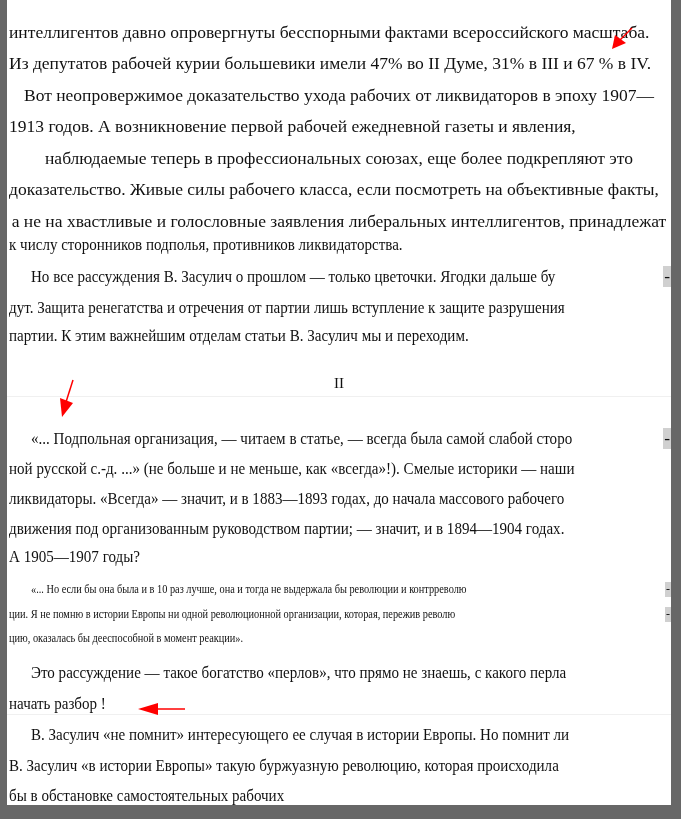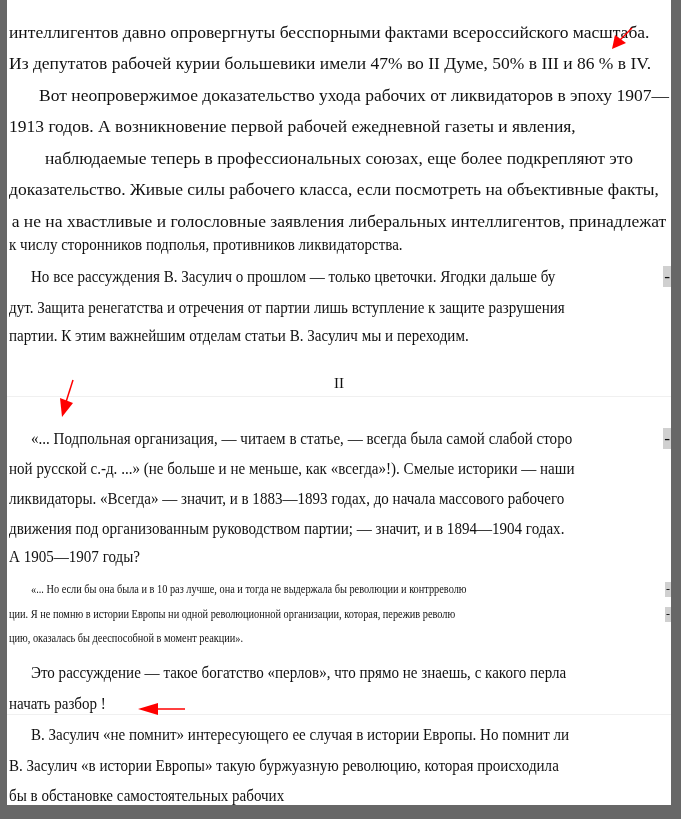--- a/index.html
+++ b/index.html
@@ -32,22 +32,22 @@
   svg.arrows { position: absolute; left: 0; top: 0; width: 681px; height: 819px; pointer-events: none; }
 </style>
 </head>
 <body>
 
 <div class="page">
 
   <div class="line just" style="top:22px">
       <span style="display: inline-block; width: 100%; text-align: left; text-align-last: auto; transform-origin: left top; transform: scaleX(1);">интеллигентов давно опровергнуты бесспорными фактами всероссийского масштаба.</span>
     </div>
-  <div class="line" style="top:53px"><span style="display: inline-block; width: 100%; text-align: left; text-align-last: auto; transform-origin: left top; transform: scaleX(1);">Из депутатов рабочей курии большевики имели 47% во II Думе, 50% в III и 86 % в IV.</span></div>
-  <div class="line" style="top:85px"><span style="display: inline-block; width: 100%; text-align: right; text-align-last: auto; transform-origin: left top; transform: scaleX(1);">Вот неопровержимое доказательство ухода рабочих от ликвидаторов в эпоху 1907—</span></div>
+  <div class="line" style="top:53px"><span style="display: inline-block; width: 100%; text-align: left; text-align-last: auto; transform-origin: left top; transform: scaleX(1);">Из депутатов рабочей курии большевики имели 47% во II Думе, 31% в III и 67 % в IV.</span></div>
+  <div class="line" style="top:85px"><span style="display: inline-block; width: 100%; text-align: center; text-align-last: auto; transform-origin: left top; transform: scaleX(1);">Вот неопровержимое доказательство ухода рабочих от ликвидаторов в эпоху 1907—</span></div>
   <div class="line" style="top:116px"><span style="display: inline-block; width: 100%; text-align: left; text-align-last: auto; transform-origin: left top; transform: scaleX(1);">1913 годов. А возникновение первой рабочей ежедневной газеты и явления,</span></div>
   <div class="line" style="top:148px"><span style="display: inline-block; width: 100%; text-align: center; text-align-last: auto; transform-origin: left top; transform: scaleX(1);">наблюдаемые теперь в профессиональных союзах, еще более подкрепляют это</span></div>
   <div class="line" style="top:179px"><span style="display: inline-block; width: 100%; text-align: left; text-align-last: auto; transform-origin: left top; transform: scaleX(1);">доказательство. Живые силы рабочего класса, если посмотреть на объективные факты,</span></div>
   <div class="line" style="top:211px"><span style="display: inline-block; width: 100%; text-align: center; text-align-last: auto; transform-origin: left top; transform: scaleX(1);">а не на хвастливые и голословные заявления либеральных интеллигентов, принадлежат</span></div>
   <div class="line" style="top:234px"><span style="display: inline-block; text-align: left; text-align-last: auto; transform-origin: left top; transform: scaleX(0.86);">к числу сторонников подполья, противников ликвидаторства.</span></div>
 
   <div class="line indent" style="top:266px"><span style="display: inline-block; text-align: left; text-align-last: auto; transform-origin: left top; transform: scaleX(0.86);">Но все рассуждения В. Засулич о прошлом — только цветочки. Ягодки дальше бу</span><span class="hy" style="position:absolute;right:-2px;">-</span></div>
   <div class="line" style="top:297px"><span style="display: inline-block; text-align: left; text-align-last: auto; transform-origin: left top; transform: scaleX(0.86);">дут. Защита ренегатства и отречения от партии лишь вступление к защите разрушения</span></div>
   <div class="line" style="top:325px"><span style="display: inline-block; text-align: left; text-align-last: auto; transform-origin: left top; transform: scaleX(0.86);">партии. К этим важнейшим отделам статьи В. Засулич мы и переходим.</span></div>
 

